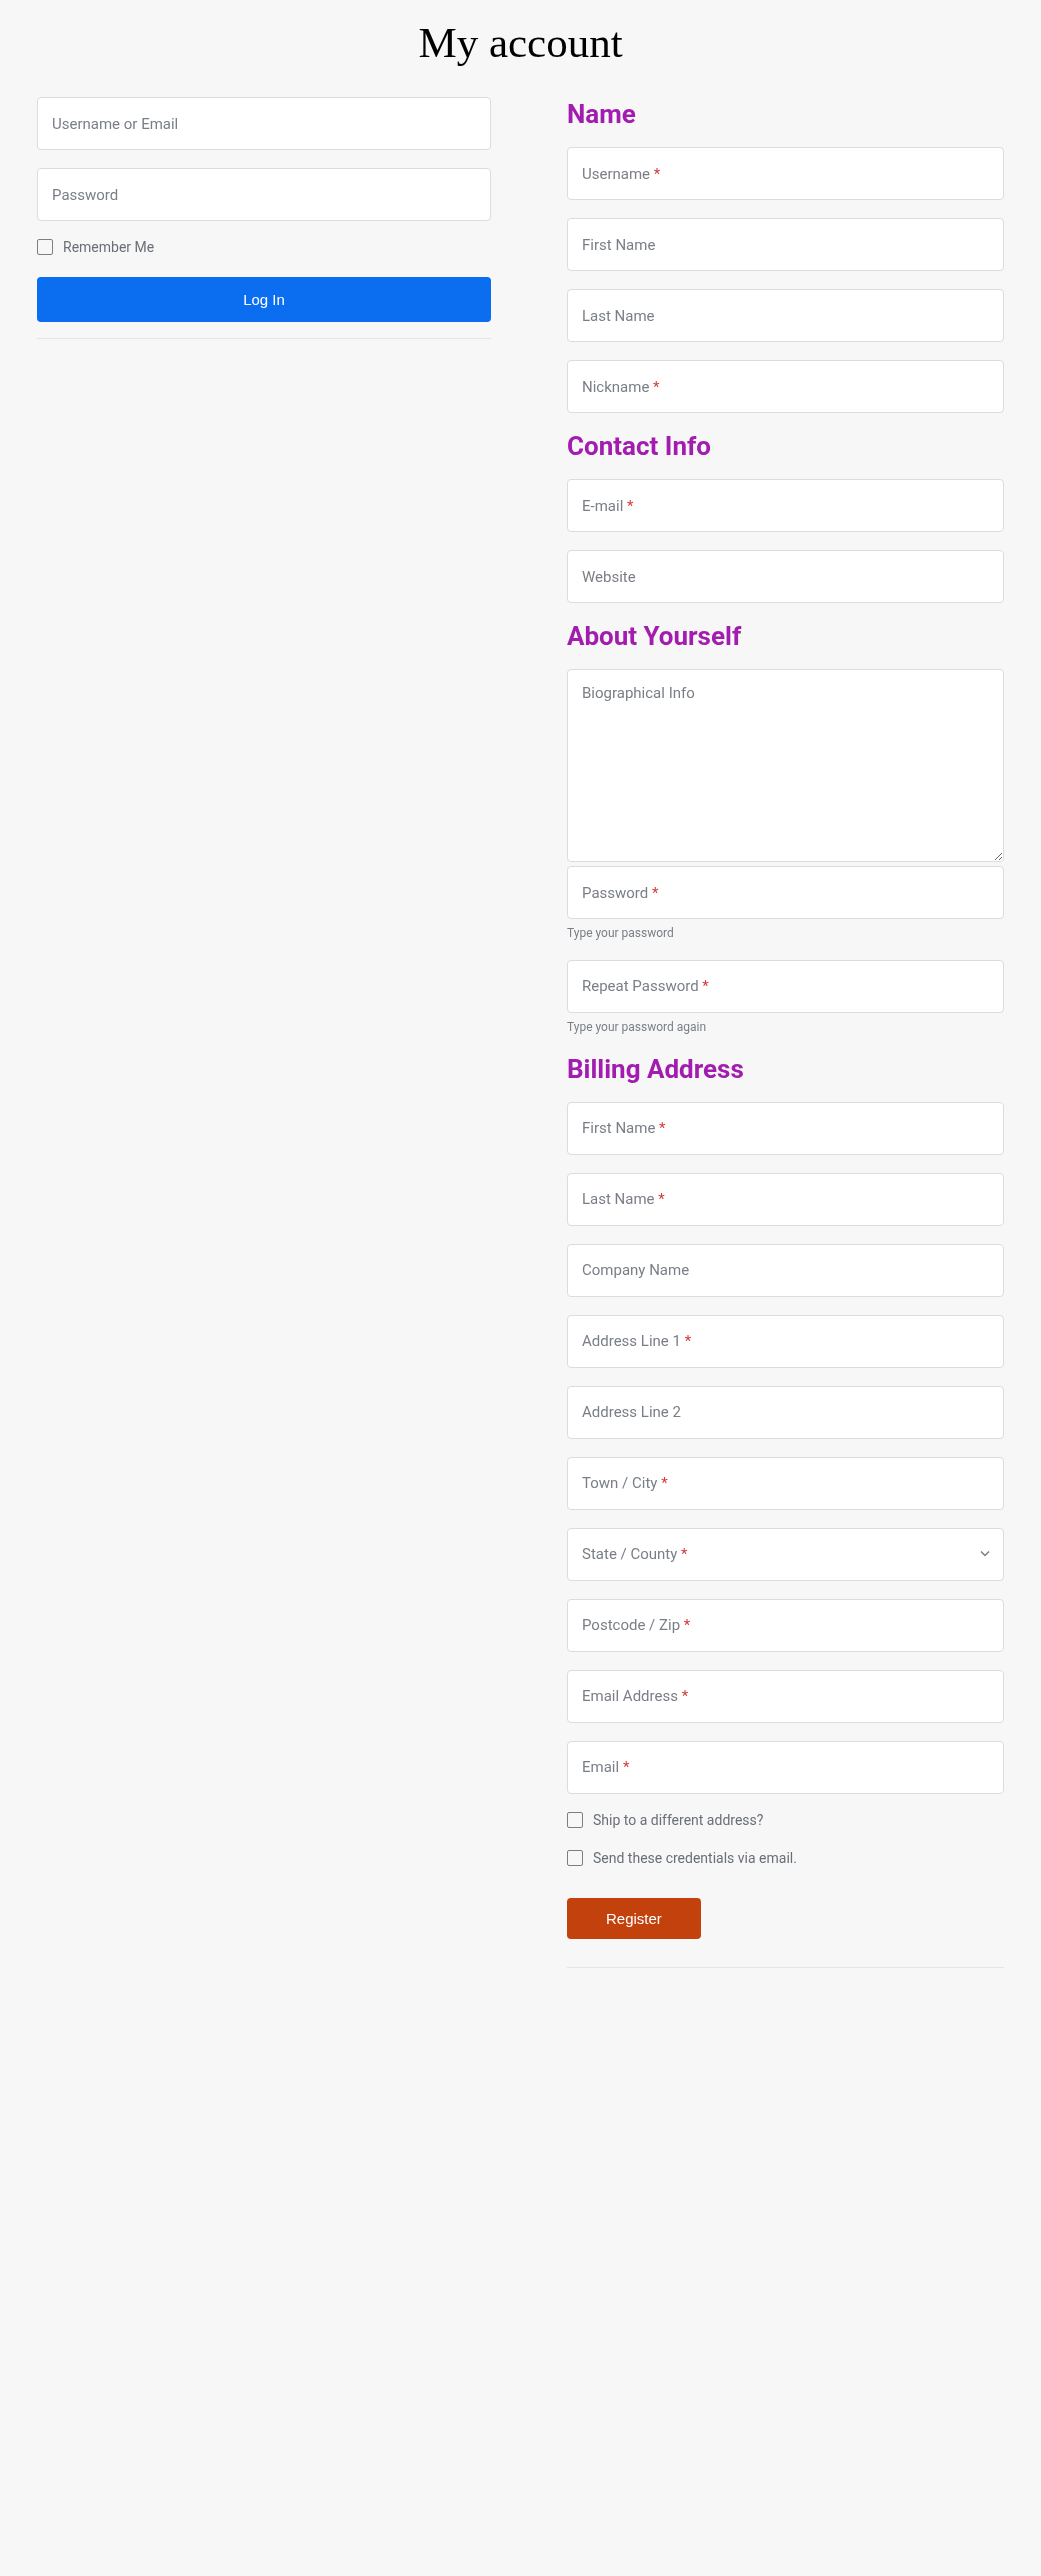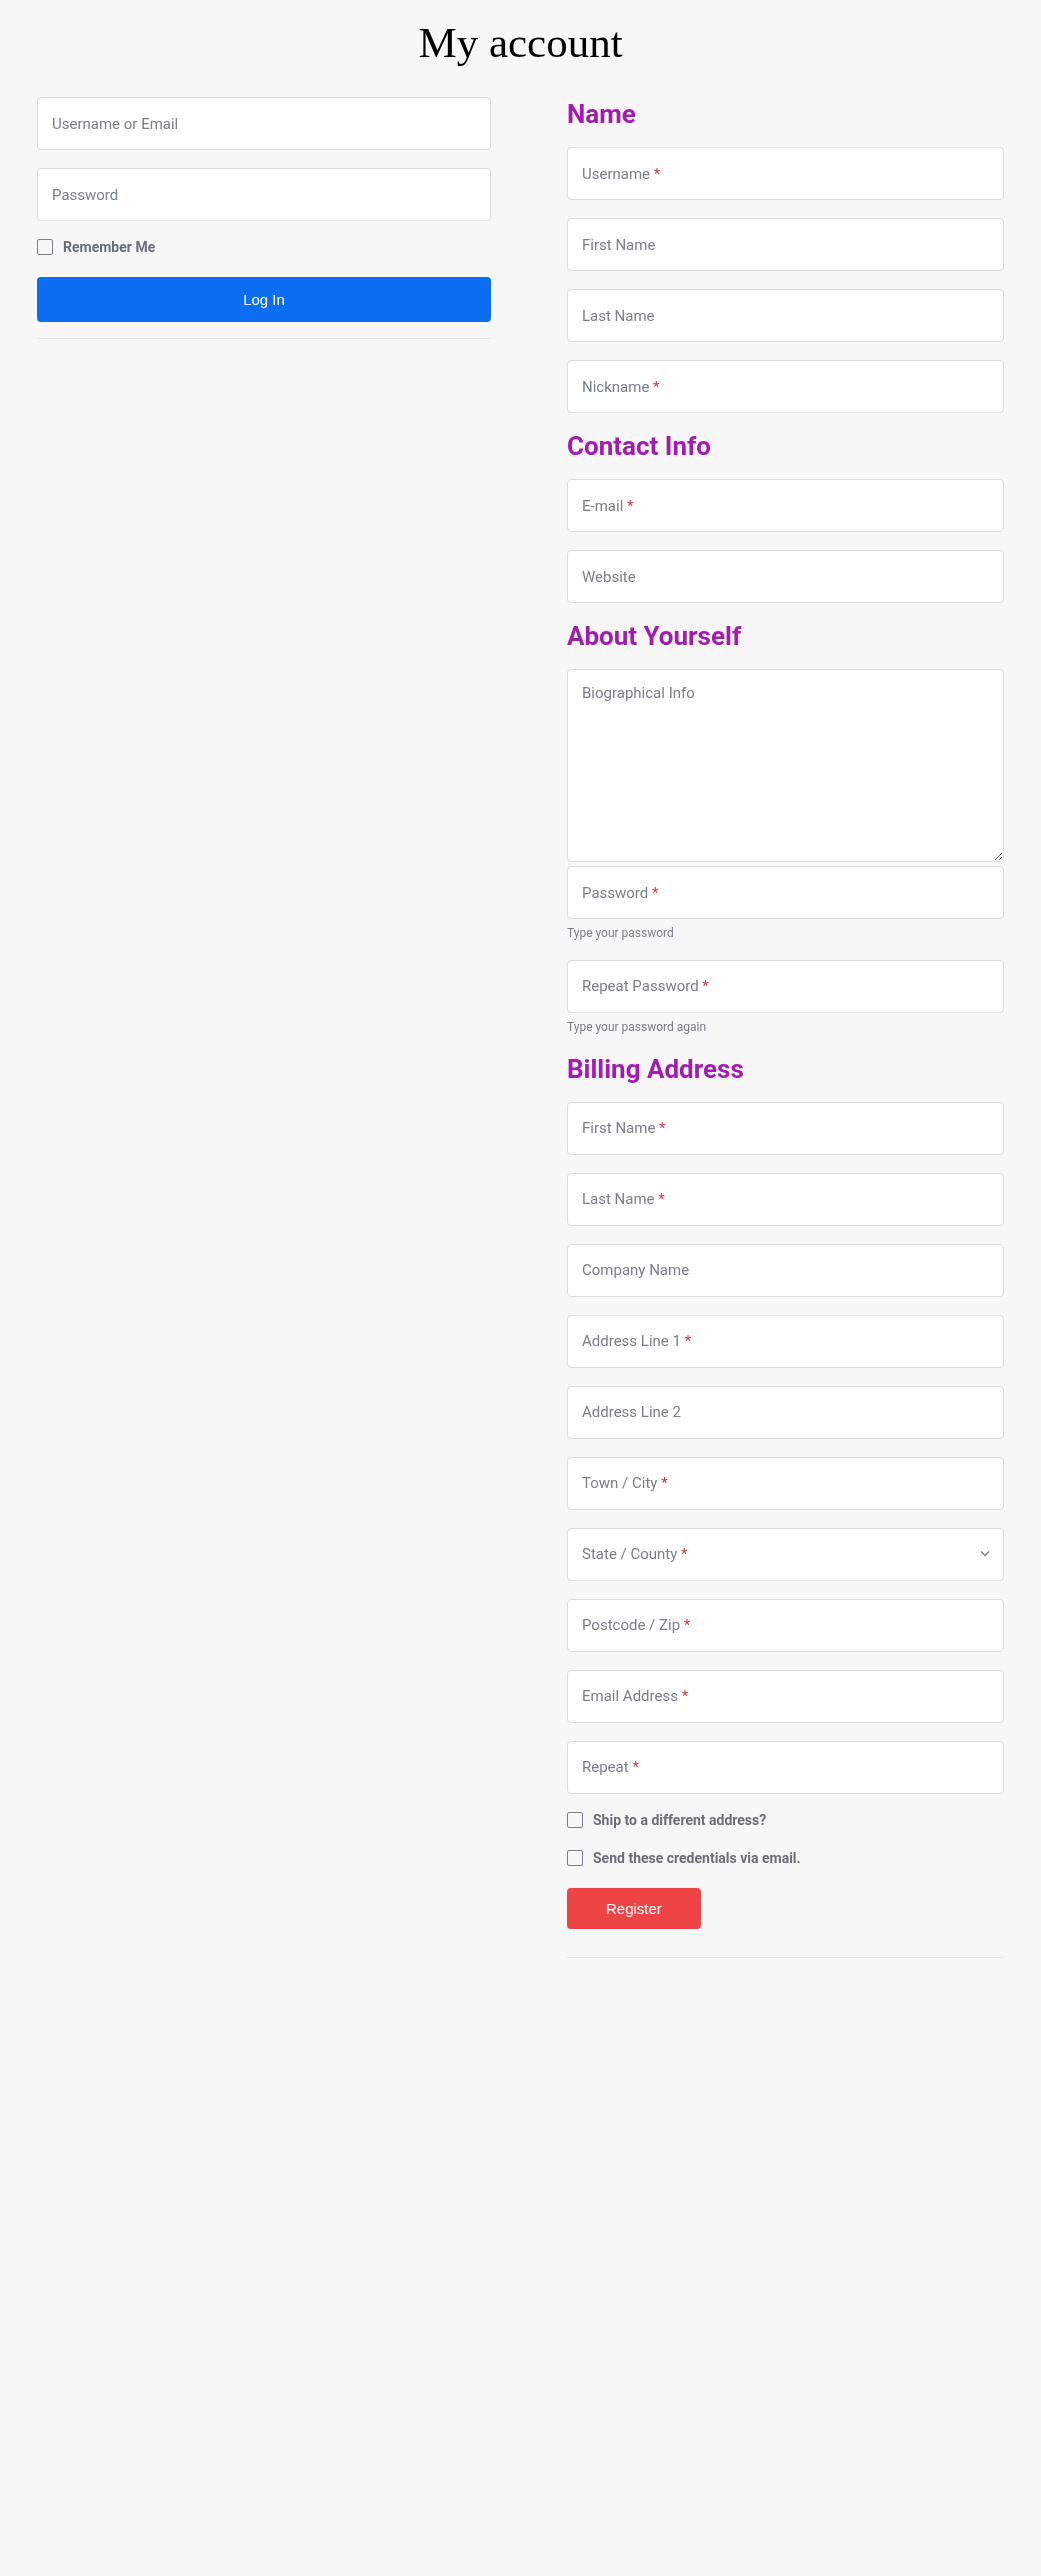--- a/index.html
+++ b/index.html
@@ -67,21 +67,20 @@
   margin: 6px 0 18px;
   line-height: 1.4;
 }
 
 .check-row {
   display: flex;
   align-items: center;
   gap: 10px;
   margin-bottom: 22px;
   cursor: pointer;
-  font-weight: bold;
 }
 .check-row .box {
   width: 16px; height: 16px;
   border: 1.5px solid #7a7f87;
   border-radius: 2px;
   flex-shrink: 0;
 }
 .check-row .txt { color: #6a6f77; font-size: 14px; }
 
 .btn-primary {
@@ -90,27 +89,28 @@
   color: #fff;
   border: none;
   border-radius: 4px;
   font-size: 15px;
   font-weight: 400;
   padding: 14px 16px;
   cursor: pointer;
   margin-bottom: 16px;
 }
 .btn-register {
-  background: #ef4444;
+  background: #c2410c;
   color: #fff;
   border: none;
   border-radius: 4px;
   font-size: 15px;
   padding: 12px 39px;
   cursor: pointer;
+  margin-top: 10px;
 }
 .divider { border: none; border-top: 1px solid #e5e5e5; margin: 0; }
 
 .section-h {
   font-size: 26px;
   font-weight: 700;
   color: #a21caf;
   margin: 0 0 18px;
 }
 .section-h.first { margin-top: 2px; }
@@ -217,21 +217,21 @@
           </svg>
       </span>
     </div>
     <div class="input-wrap">
       <span class="placeholder-label"><span>Postcode / Zip</span> <span class="req">*</span></span>
     </div>
     <div class="input-wrap">
       <span class="placeholder-label"><span>Email Address</span> <span class="req">*</span></span>
     </div>
     <div class="input-wrap">
-      <span class="placeholder-label"><span>Repeat</span> <span class="req">*</span></span>
+      <span class="placeholder-label"><span>Email</span> <span class="req">*</span></span>
     </div>
 
     <label class="check-row">
       <span class="box"></span>
       <span class="txt">Ship to a different address?</span>
     </label>
 
     <label class="check-row">
       <span class="box"></span>
       <span class="txt">Send these credentials via email.</span>

